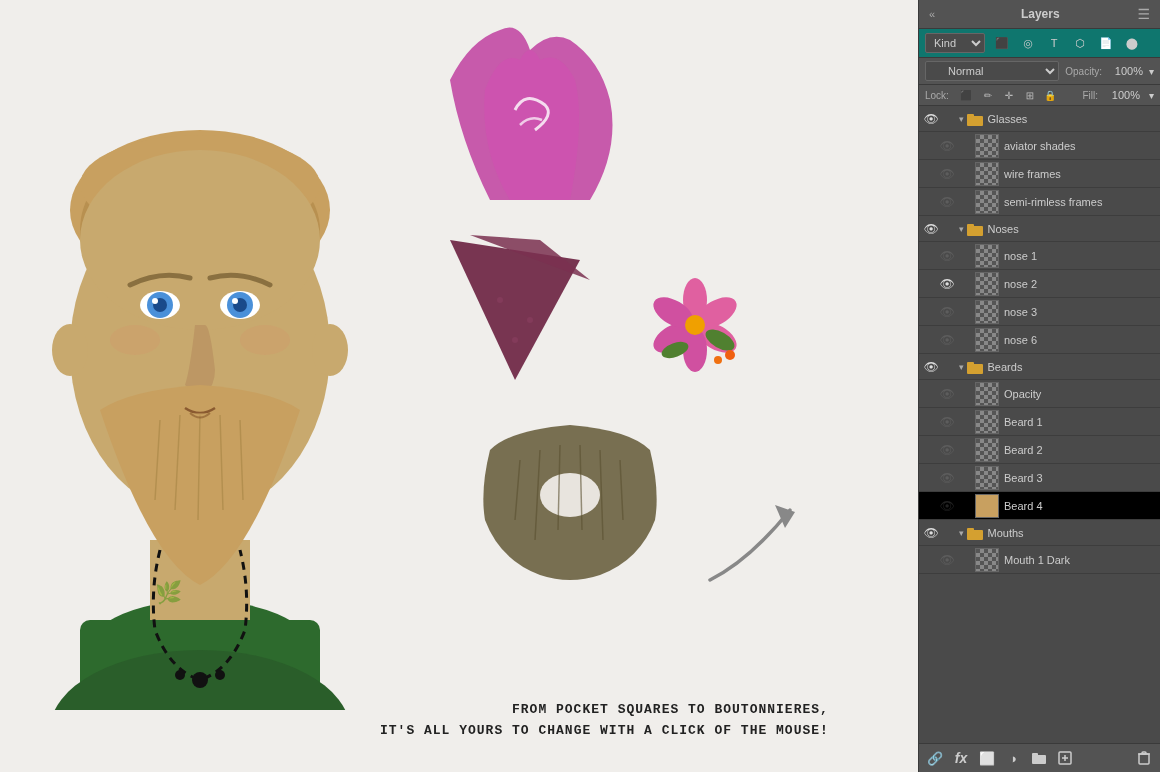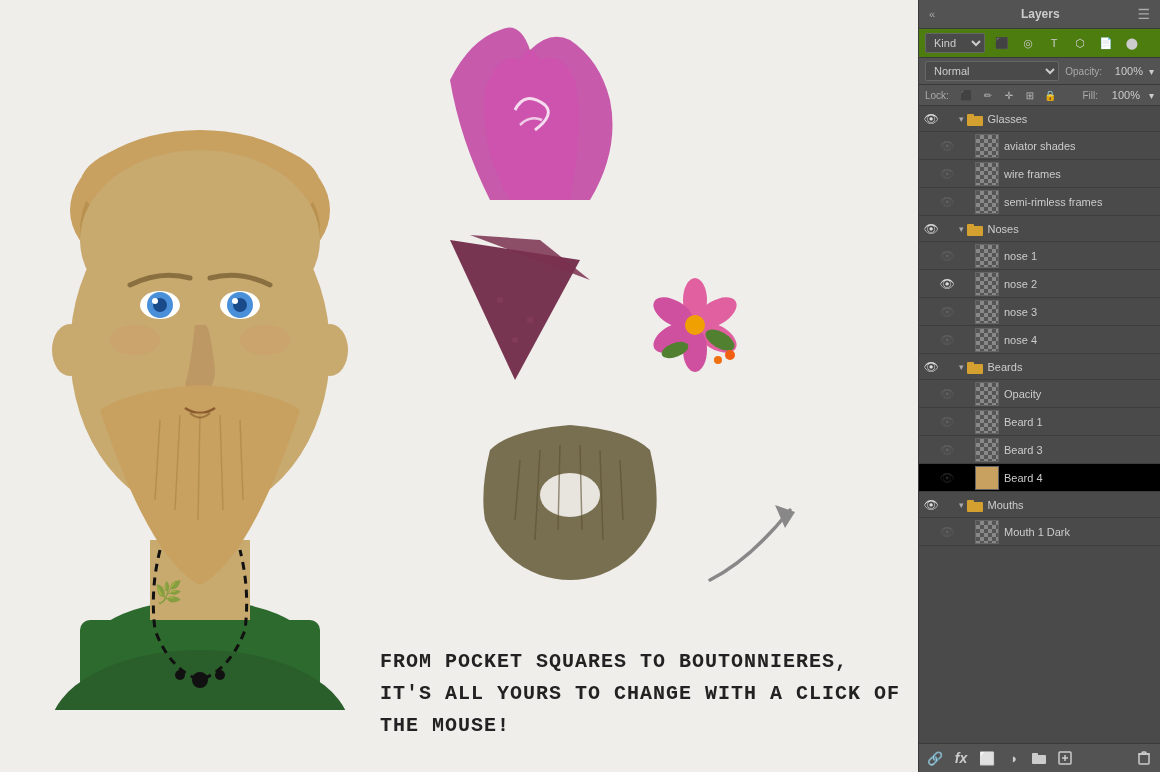--- a/index.html
+++ b/index.html
@@ -19,25 +19,25 @@
       position: relative;
       overflow: hidden;
     }
 
     
     .bottom-text {
       position: absolute;
       bottom: 30px;
       left: 380px;
       font-family: 'Courier New', monospace;
-      font-size: 20px;
+      font-size: 13px;
       font-weight: bold;
       text-transform: uppercase;
       color: #222;
-      text-align: left;
+      text-align: right;
       letter-spacing: 1px;
       line-height: 1.6;
     }
 
     
     .layers-panel {
       width: 242px;
       min-width: 242px;
       background: #4a4a4a;
       display: flex;
@@ -67,21 +67,21 @@
     }
 
     .panel-collapse-icons {
       color: #aaa;
       font-size: 11px;
       margin-right: 8px;
     }
 
     
     .layers-toolbar {
-      background: #4d7c0f;
+      background: #0f766e;
       padding: 4px 6px;
       display: flex;
       align-items: center;
       gap: 8px;
       border-bottom: 1px solid #3a3a3a;
     }
 
     .kind-select {
       background: #4a4a4a;
       color: #ccc;
@@ -112,21 +112,21 @@
       align-items: center;
       gap: 6px;
       border-bottom: 1px solid #3a3a3a;
     }
 
     .blend-select {
       background: #4a4a4a;
       color: #ccc;
       border: 1px solid #666;
       font-size: 11px;
-      padding: 2px 4px;
+      padding: 2px 18px;
       border-radius: 2px;
       flex: 1;
     }
 
     .opacity-label {
       color: #aaa;
       font-size: 10px;
     }
 
     .opacity-value {
@@ -608,21 +608,21 @@
       <div class="eye-btn hidden">👁</div>
       <div class="layer-checkbox"></div>
       <div class="layer-thumb"></div>
       <span class="layer-name">nose 3</span>
     </div>
 
     <div class="layer-item">
       <div class="eye-btn hidden">👁</div>
       <div class="layer-checkbox"></div>
       <div class="layer-thumb"></div>
-      <span class="layer-name">nose 4</span>
+      <span class="layer-name">nose 6</span>
     </div>
 
     <div class="layer-group">
       <div class="eye-btn visible">👁</div>
       <div class="layer-checkbox"></div>
       <span class="chevron">▾</span>
       <div class="folder-icon">
         <svg width="16" height="14" viewBox="0 0 16 14">
             <rect x="0" y="4" width="16" height="10" rx="1" fill="#d4a030"></rect>
             <rect x="0" y="2" width="7" height="4" rx="1" fill="#d4a030"></rect>
@@ -638,20 +638,26 @@
       <span class="layer-name">Opacity</span>
     </div>
 
     <div class="layer-item">
       <div class="eye-btn hidden">👁</div>
       <div class="layer-checkbox"></div>
       <div class="layer-thumb"></div>
       <span class="layer-name">Beard 1</span>
     </div>
 
+    <div class="layer-item">
+      <div class="eye-btn hidden">👁</div>
+      <div class="layer-checkbox"></div>
+      <div class="layer-thumb"></div>
+      <span class="layer-name">Beard 2</span>
+    </div>
 
     <div class="layer-item">
       <div class="eye-btn hidden">👁</div>
       <div class="layer-checkbox"></div>
       <div class="layer-thumb"></div>
       <span class="layer-name">Beard 3</span>
     </div>
 
     <div class="layer-item selected">
       <div class="eye-btn hidden">👁</div>

